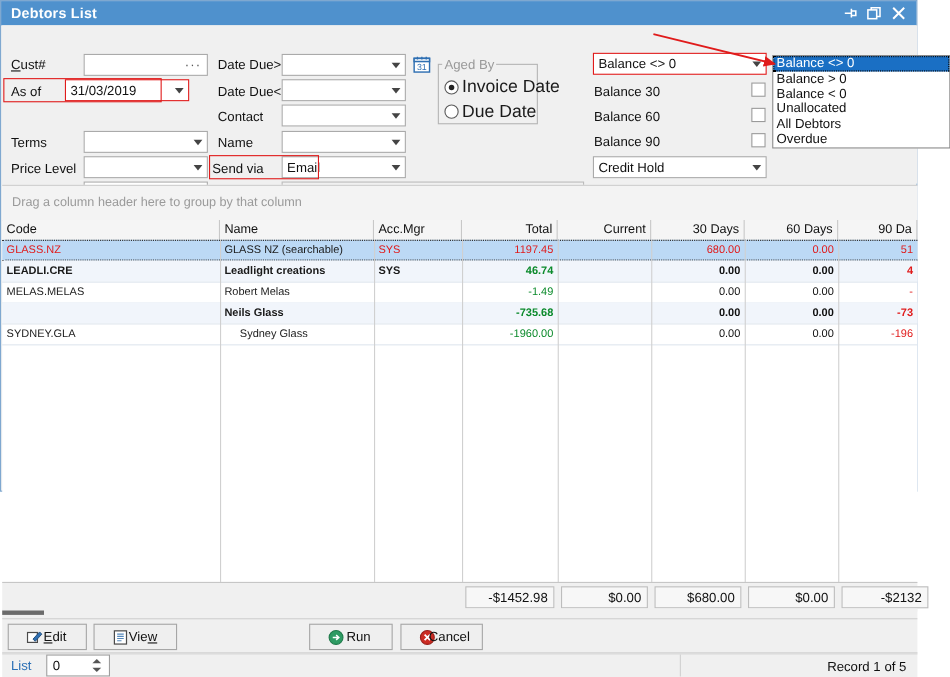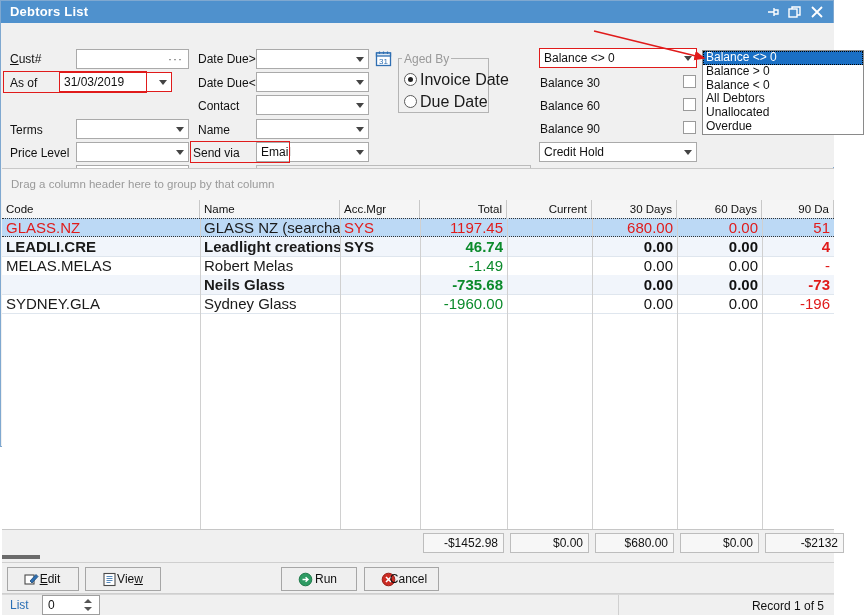--- a/index.html
+++ b/index.html
@@ -111,21 +111,21 @@
   .hcell.r{text-align:right;}
   .rows{position:absolute;left:0;top:49px;width:832px;}
   .row{position:relative;height:19px;width:832px;}
   .row.alt{background:#f1f5fb;font-weight:bold;}
   .row.sel{background:#bcd9f5;}
   .row.sel:before{
     content:"";position:absolute;left:0;top:0;right:0;bottom:0;
     border-top:1px dotted #333;border-bottom:1px dotted #333;pointer-events:none;
   }
   .cell{
-    position:absolute;top:0;height:19px;line-height:19px;font-size:15px;
+    position:absolute;top:0;height:19px;line-height:19px;font-size:10px;
     box-sizing:border-box;padding:0 4px;overflow:hidden;white-space:nowrap;
   }
   .cell.r{text-align:right;}
   .red{color:#e01b1b;}
   .green{color:#0b8a2b;padding-left:19px;}
   .dark{color:#111;}
   .rowsep{
     position:absolute;left:0;width:832px;height:1px;background:#dfe6ee;
   }
   
@@ -366,21 +366,21 @@
           <div class="cell" style="left: 338px; width: 80px;"></div>
           <div class="cell r green" style="left: 418px; width: 87px;">-735.68</div>
           <div class="cell r" style="left: 505px; width: 85px;"></div>
           <div class="cell r dark" style="left: 590px; width: 85px;">0.00</div>
           <div class="cell r dark" style="left: 675px; width: 85px;">0.00</div>
           <div class="cell r red" style="left: 760px; width: 72px;">-73</div>
         </div>
         <div class="rowsep"></div>
         <div class="row">
           <div class="cell" style="left: 0px; width: 198px;">SYDNEY.GLA</div>
-          <div class="cell" style="left: 198px; width: 140px;">Sydney Glass</div>
+          <div class="cell" style="left: 212px; width: 140px;">Sydney Glass</div>
           <div class="cell" style="left: 338px; width: 80px;"></div>
           <div class="cell r green" style="left: 418px; width: 87px;">-1960.00</div>
           <div class="cell r" style="left: 505px; width: 85px;"></div>
           <div class="cell r dark" style="left: 590px; width: 85px;">0.00</div>
           <div class="cell r dark" style="left: 675px; width: 85px;">0.00</div>
           <div class="cell r red" style="left: 760px; width: 72px;">-196</div>
         </div>
         <div class="rowsep"></div>
       </div>
   <div class="vsep" style="left: 198px; top: 49px; height: 336px;"></div>
@@ -454,22 +454,22 @@
       <div class="recinfo">Record 1 of 5</div>
     </div>
   </div>
 
 </div>
 
 <div class="popup" id="dropdown-popup">
     <div class="opt sel">Balance &lt;&gt; 0</div>
     <div class="opt">Balance &gt; 0</div>
     <div class="opt">Balance &lt; 0</div>
+    <div class="opt">Unallocated</div>
     <div class="opt">All Debtors</div>
-    <div class="opt">Unallocated</div>
     <div class="opt">Overdue</div>
   </div>
 
 <svg class="arrow" style="left:592px;top:28px;" width="130" height="38">
   <defs>
     <marker id="ah" markerWidth="8" markerHeight="8" refX="6" refY="3" orient="auto">
       <path d="M0,0 L7,3 L0,6 z" fill="#e01b1b"></path>
     </marker>
   </defs>
   <line x1="2" y1="3" x2="112" y2="30" stroke="#e01b1b" stroke-width="1.6" marker-end="url(#ah)"></line>

